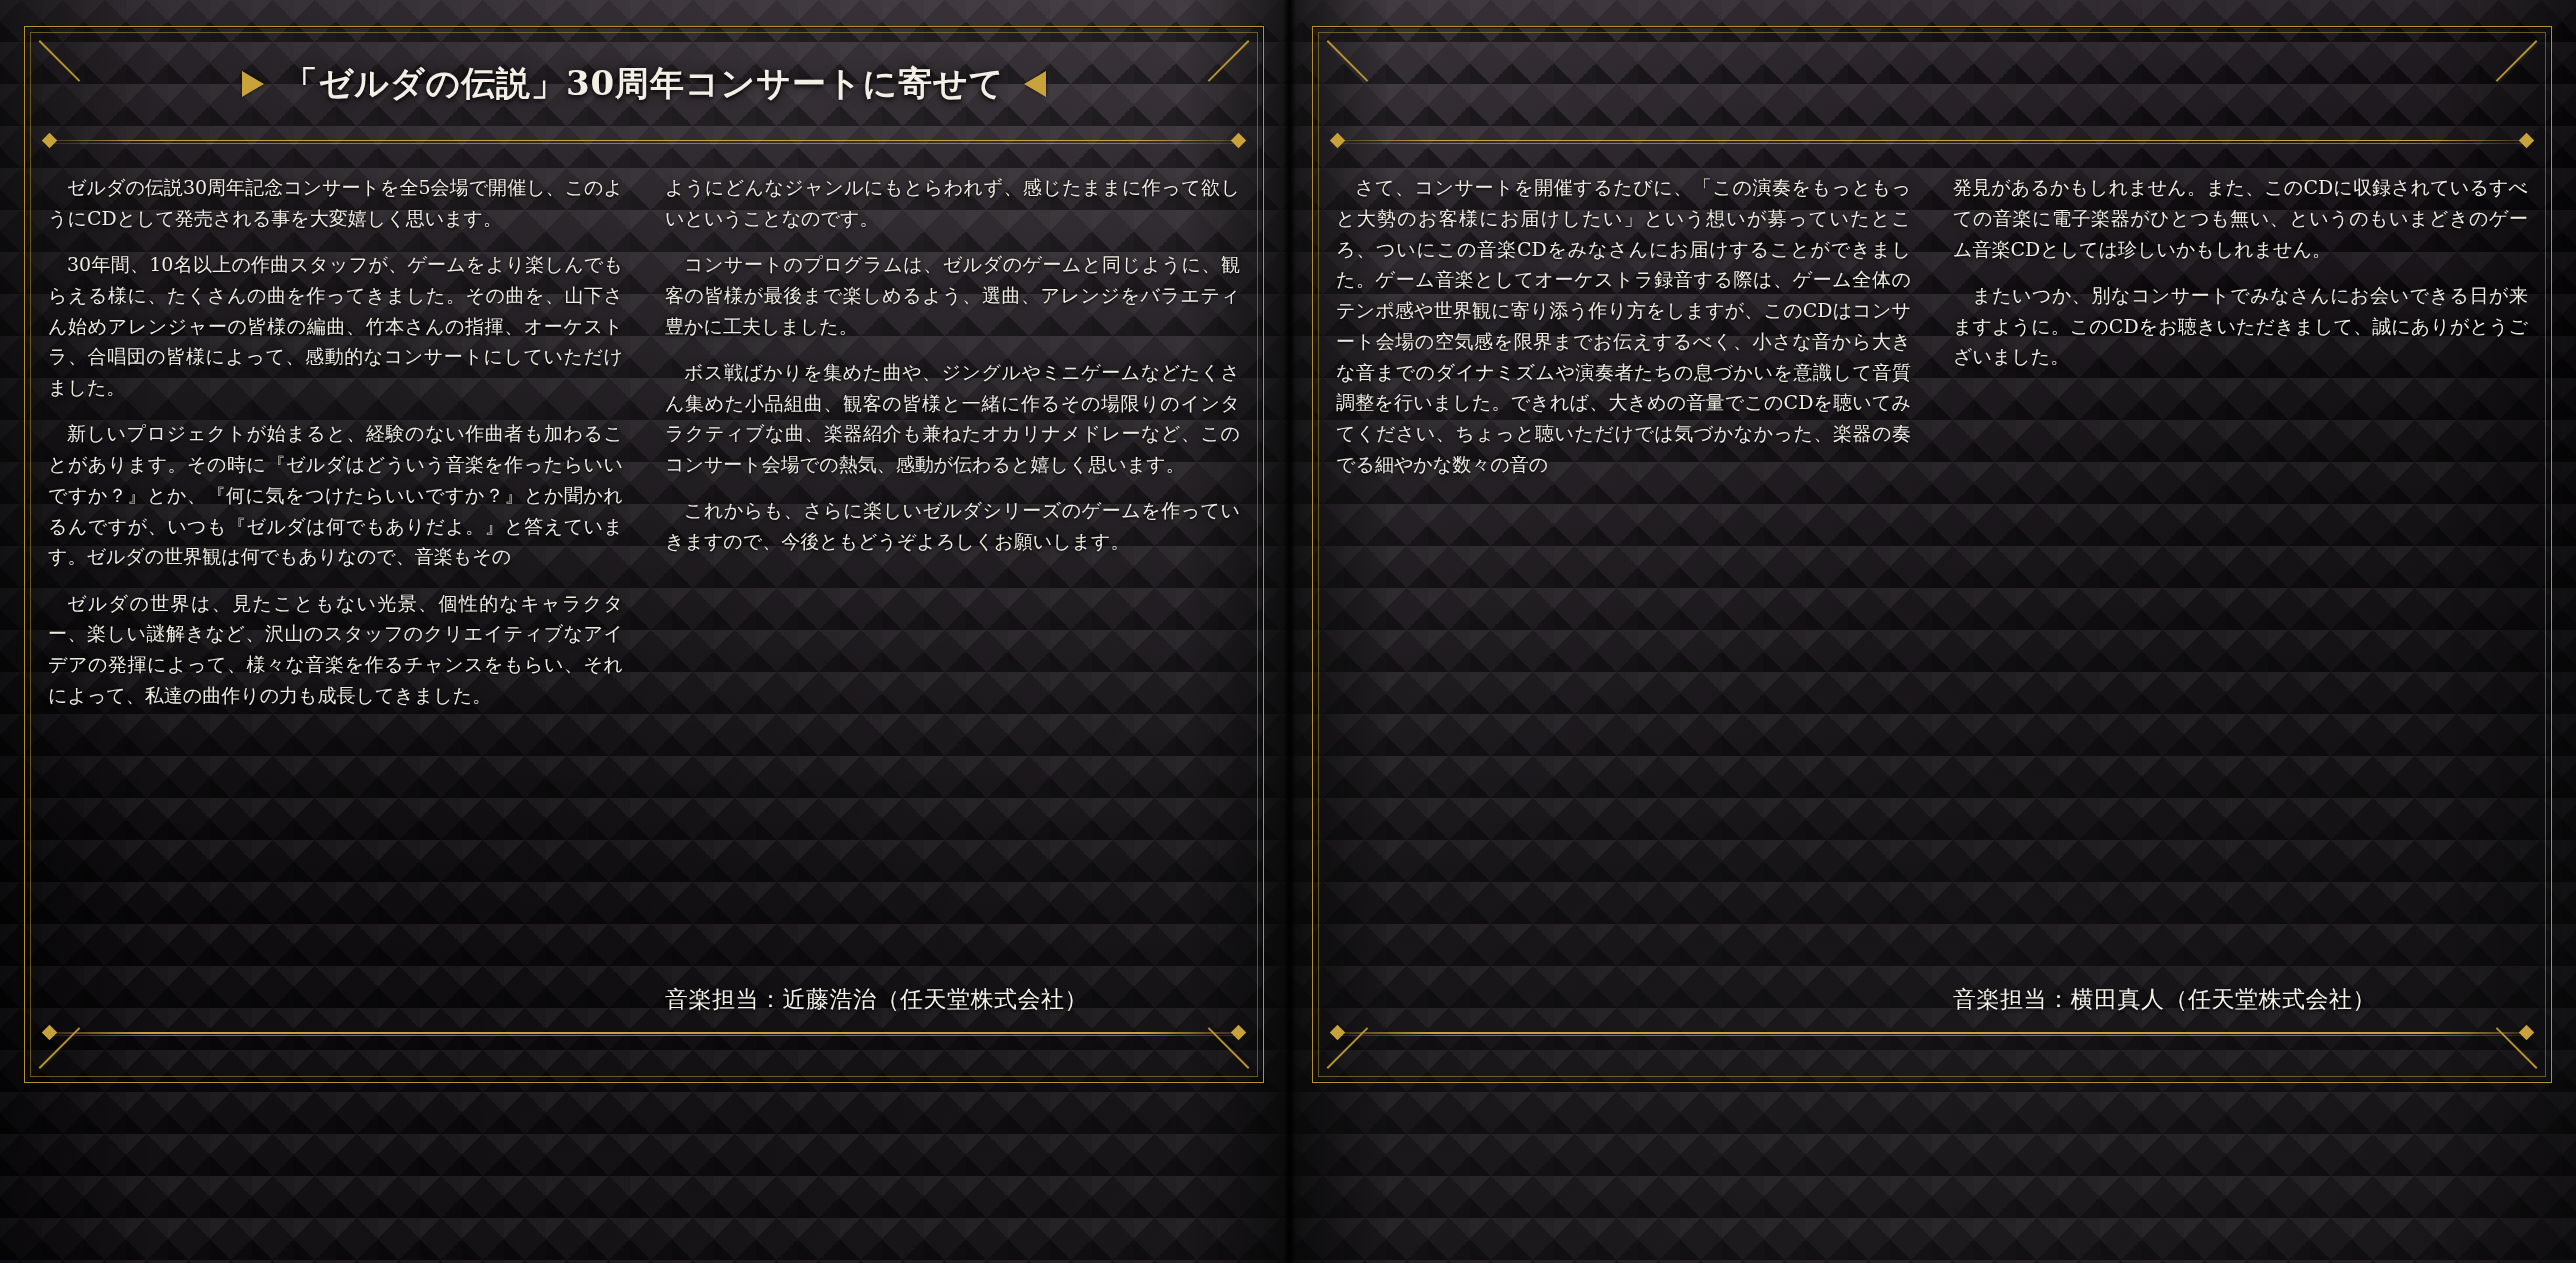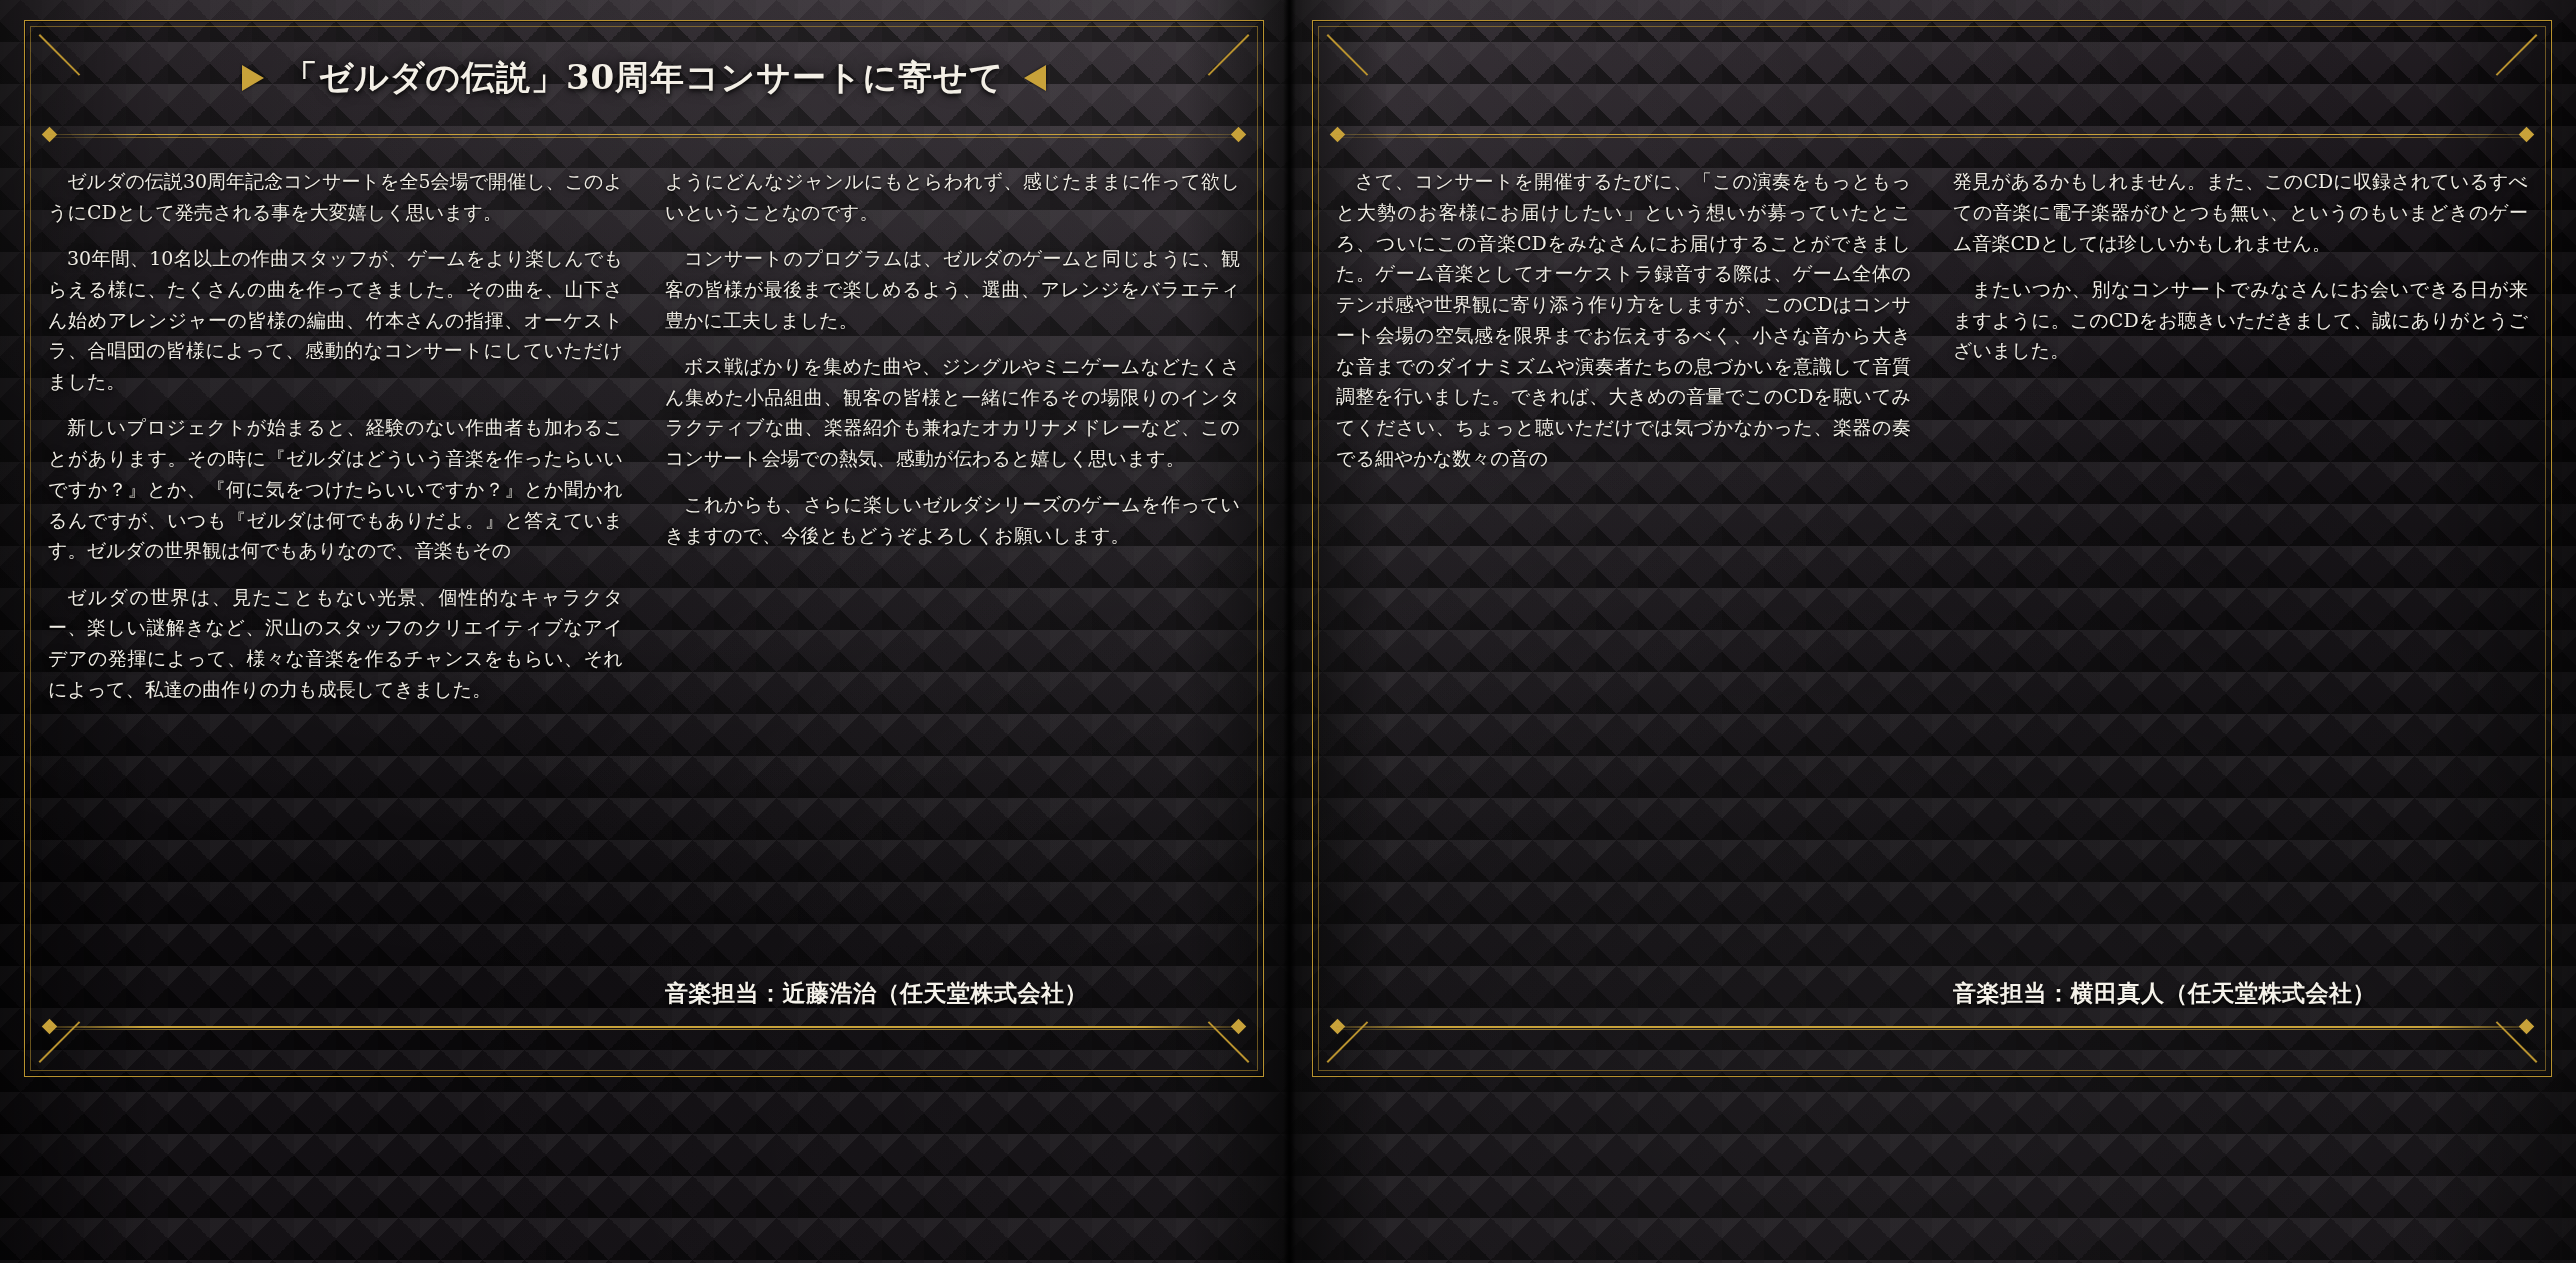--- a/index.html
+++ b/index.html
@@ -61,21 +61,21 @@
     top: 0;
     width: 12.8px;
     height: 1263px;
     background: linear-gradient(to right, rgba(0,0,0,0.0), rgba(0,0,0,0.85) 45%, rgba(0,0,0,0.85) 55%, rgba(0,0,0,0.0));
     z-index: 6;
   }
 
   
   .page {
     position: absolute;
-    top: 2px;
+    top: 8px;
     width: 1288px;
     height: 1095px;
     z-index: 4;
   }
   .page.left  { left: 0; }
   .page.right { left: 1288px; }
 
   
   .gold-frame {
     position: absolute;
@@ -196,21 +196,21 @@
     font-family: "DejaVu Serif", "Liberation Serif", serif;
   }
   .body-text p.indent { text-indent: 1em; }
 
   .credit {
     position: absolute;
     left: 0;
     bottom: 0;
     color: #f5f2ea;
     font-size: 23px;
-    font-weight: bold;
+    font-weight: normal;
     letter-spacing: 0.5px;
     text-shadow: 0 1.8px 3.7px rgba(0,0,0,0.95);
     white-space: nowrap;
   }
 </style>
 </head>
 <body>
 
 <div class="booklet">
 

